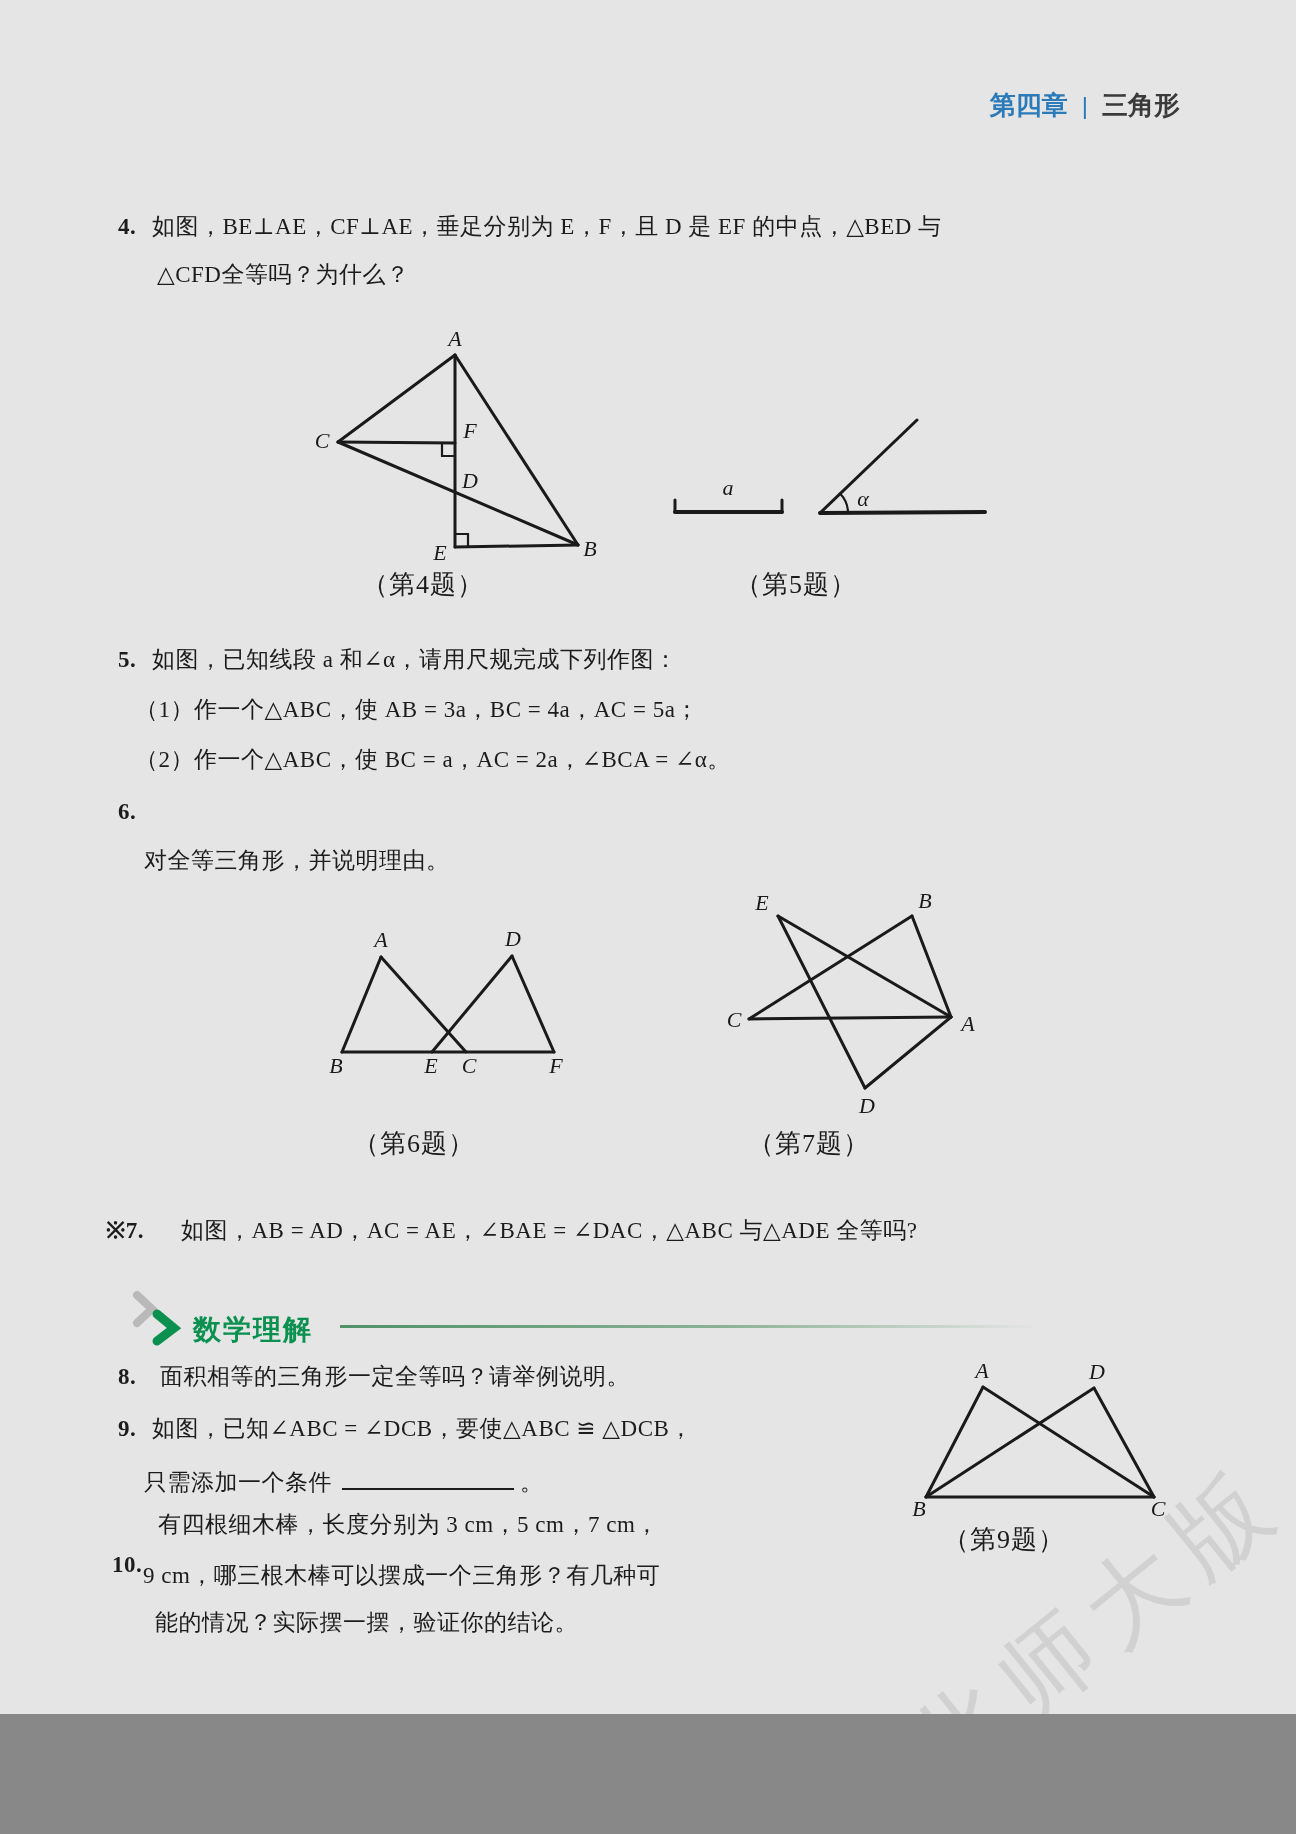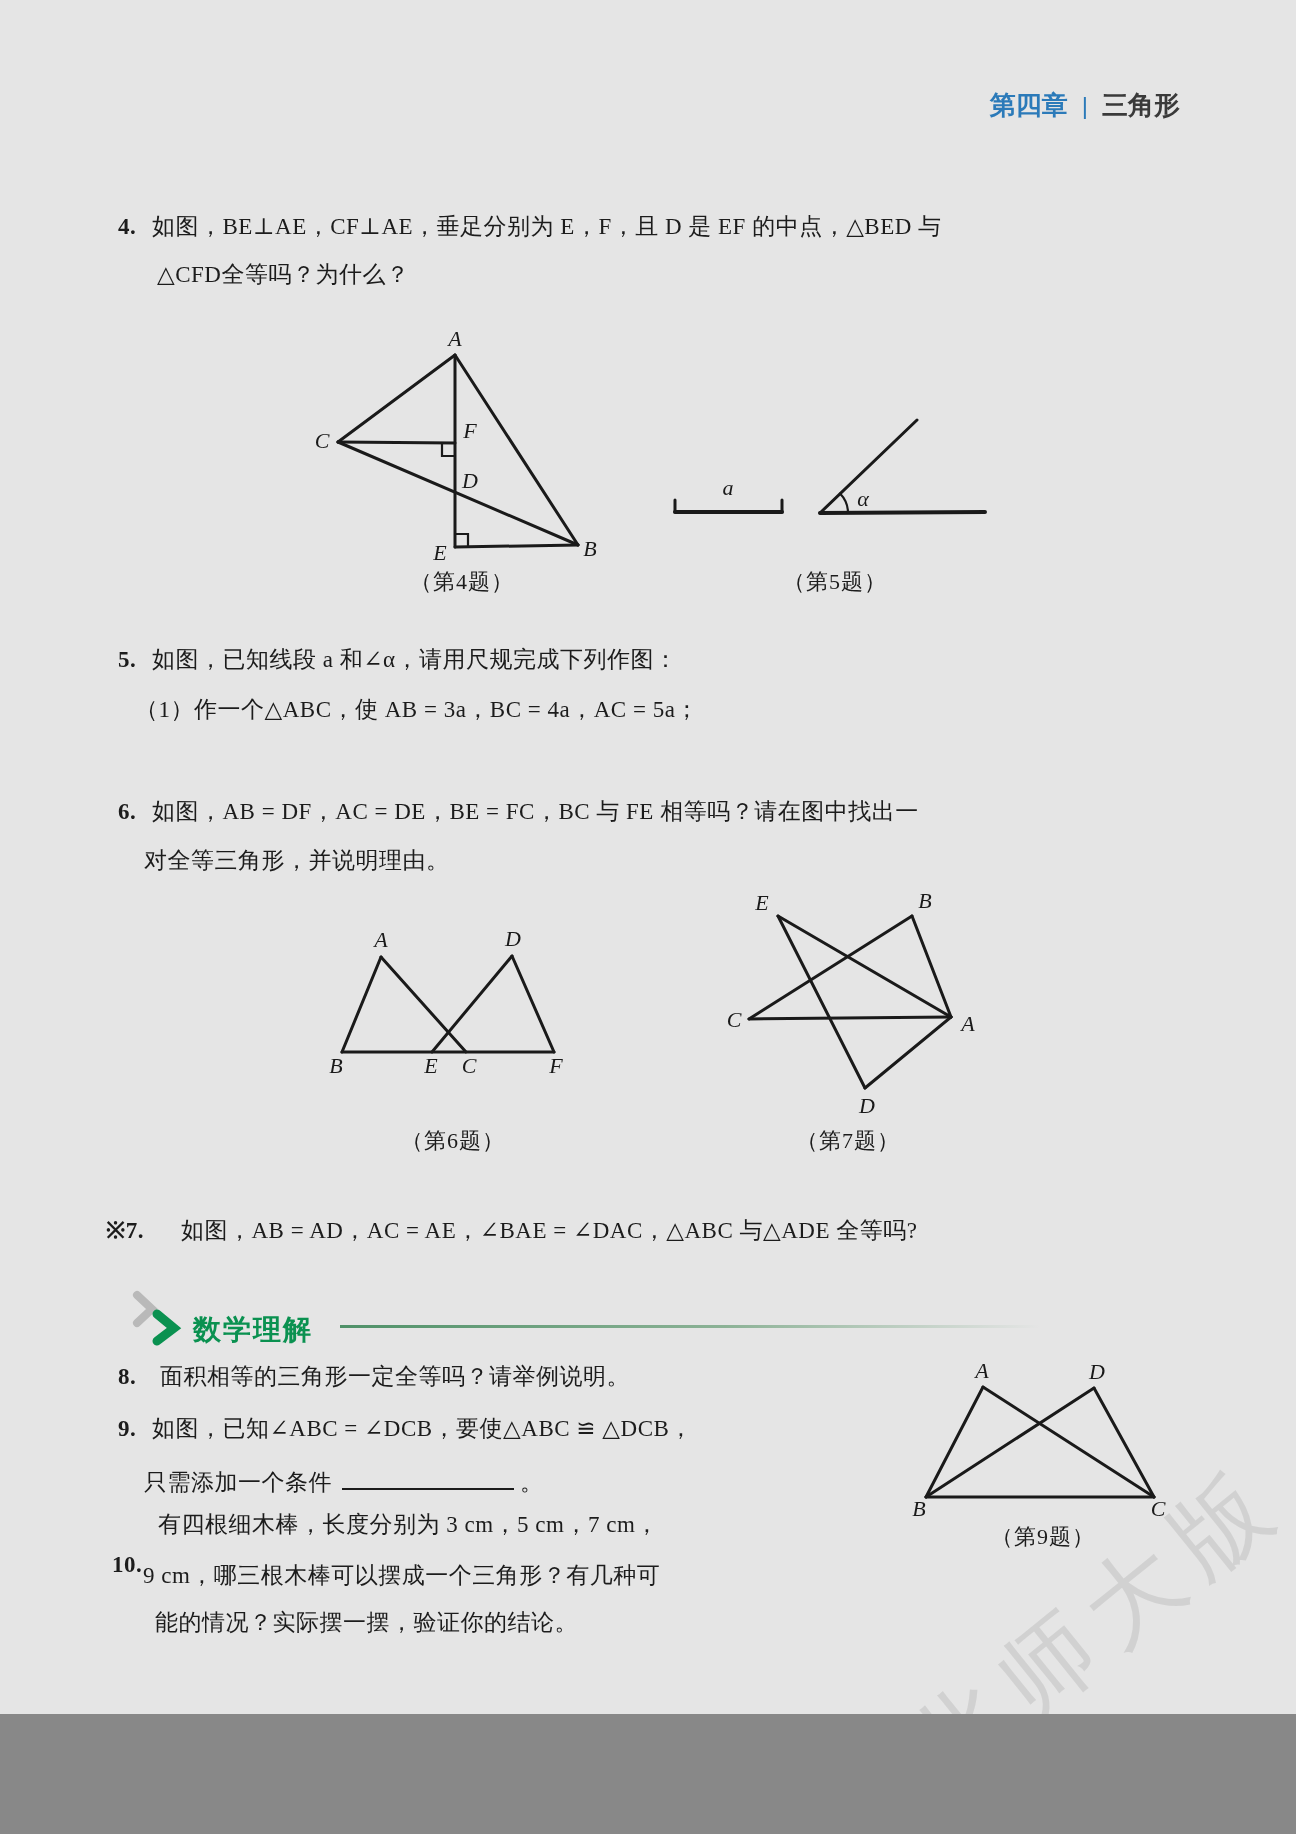--- a/index.html
+++ b/index.html
@@ -5,21 +5,21 @@
   html,body{margin:0;padding:0;background:#888;}
   .page{position:relative;width:1296px;height:1714px;background:#e5e5e5;margin:0 auto;
         font-family:"Liberation Serif","DejaVu Serif",serif;color:#1c1c1c;overflow:hidden;}
   .abs{position:absolute;white-space:nowrap;}
   .body-txt{font-size:23px;line-height:30px;letter-spacing:0.5px;}
   .pnum{font-weight:bold;}
   .hdr{font-family:"Liberation Sans","DejaVu Sans",sans-serif;font-size:26px;font-weight:bold;}
   .hdr-chapter{color:#2b7ab9;}
   .hdr-div{color:#2b7ab9;font-weight:normal;padding:0 14px;font-size:24px;}
   .hdr-title{color:#3a3a3a;}
-  .caption{position:absolute;width:200px;text-align:center;font-size:22px;letter-spacing:1px;}
+  .caption{position:absolute;width:200px;text-align:left;font-size:26px;letter-spacing:1px;}
   svg.fig{position:absolute;overflow:visible;}
   svg.fig line, svg.fig polyline, svg.fig path{stroke:#1a1a1a;stroke-width:3;fill:none;stroke-linecap:round;}
   svg.fig polyline.ra{stroke-width:2.2;}
   svg.fig text{font-family:"Liberation Serif","DejaVu Serif",serif;font-style:italic;
                font-size:22px;fill:#1a1a1a;text-anchor:middle;}
   .sec-title{font-family:"Liberation Sans","DejaVu Sans",sans-serif;font-size:28px;font-weight:bold;
              color:#0a9150;letter-spacing:2px;}
   .sec-line{position:absolute;height:3px;
             background:linear-gradient(90deg,#4f9168 0%,#8cb296 55%,rgba(140,178,150,0) 100%);}
   .blank{display:inline-block;width:172px;height:24px;border-bottom:2px solid #1c1c1c;
@@ -70,23 +70,23 @@
     <line x1="165" y1="113" x2="330" y2="112" style="stroke-width:4;"></line>
     <line x1="165" y1="113" x2="262" y2="20"></line>
     <path d="M 193 113 A 28 28 0 0 0 185 93.5" style="stroke-width:2.2;"></path>
     <text x="208" y="106">α</text>
   </svg>
   <div class="caption" style="left:735px;top:567px;">（第5题）</div>
 
   <div class="abs body-txt pnum" style="left:118px;top:645px;">5.</div>
   <div class="abs body-txt" style="left:152px;top:645px;">如图，已知线段 a 和∠α，请用尺规完成下列作图：</div>
   <div class="abs body-txt" style="left:135px;top:695px;">（1）作一个△ABC，使 AB = 3a，BC = 4a，AC = 5a；</div>
+  <div class="abs body-txt" style="left:135px;top:745px;">（2）作一个△ABC，使 BC = a，AC = 2a，∠BCA = ∠α。</div>
 
   <div class="abs body-txt pnum" style="left:118px;top:797px;">6.</div>
-  <div class="abs body-txt" style="left:152px;top:797px;">如图，AB = DF，AC = DE，BE = FC，BC 与 FE 相等吗？请在图中找出一</div>
   <div class="abs body-txt" style="left:144px;top:846px;">对全等三角形，并说明理由。</div>
 
   <svg class="fig" style="left:320px;top:930px;" width="260" height="150" viewBox="0 0 260 150">
     <line x1="22" y1="122" x2="61" y2="27"></line>
     <line x1="61" y1="27" x2="146" y2="122"></line>
     <line x1="192" y1="26" x2="112" y2="122"></line>
     <line x1="192" y1="26" x2="234" y2="122"></line>
     <line x1="22" y1="122" x2="234" y2="122"></line>
     <text x="61" y="17">A</text>
     <text x="193" y="16">D</text>

